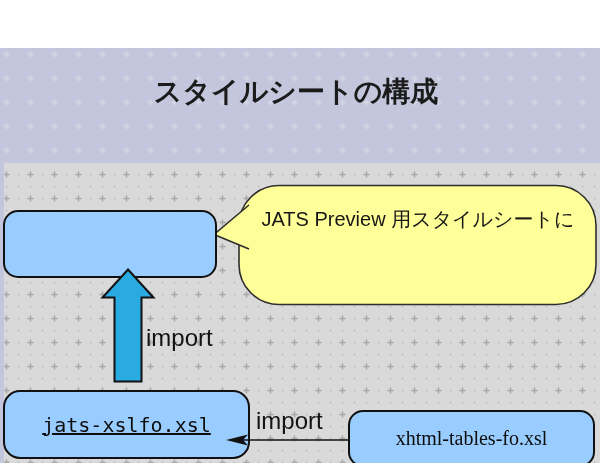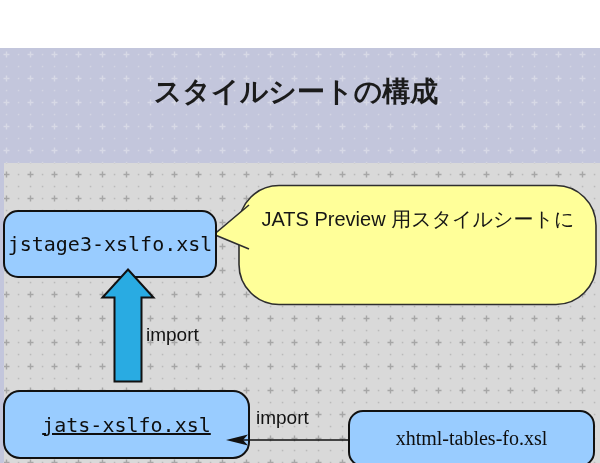--- a/index.html
+++ b/index.html
@@ -35,21 +35,21 @@
   #bubble-text {
     left: 242px; top: 160px; width: 352px;
     text-align: center;
     font-size: 20px; line-height: 23.5px;
     color: #161616;
     white-space: nowrap;
   }
   .red { color: #ff3300; }
   .edge-label {
     position: absolute;
-    font-size: 19px; color: #131313;
+    font-size: 24px; color: #131313;
     white-space: nowrap;
   }
   #import-label  { left: 146px; top: 276px; }
   #include-label { left: 256px; top: 359px; }
 </style>
 </head>
 <body>
 
 <div id="slide">
 
@@ -82,21 +82,20 @@
     <rect x="349" y="363" width="245" height="55" rx="14" ry="14" fill="#99ccff" stroke="#111111" stroke-width="2"></rect>
 
     <path d="M128 221.5 L153.5 249.5 L141.5 249.5 L141.5 333.5 L114.5 333.5 L114.5 249.5 L102.5 249.5 Z" fill="#29abe2" stroke="#111111" stroke-width="2" stroke-linejoin="miter"></path>
 
     <line x1="348" y1="392" x2="233" y2="392" stroke="#111111" stroke-width="1.6"></line>
     <polygon points="226,392 248,386.5 243,392 248,397.5" fill="#111111"></polygon>
   </svg>
 
   <div id="title" class="txt">スタイルシートの構成</div>
 
-  <div id="label-jstage3" class="box-label">jstage3-xslfo.xsl</div>
 
   <div id="label-jats" class="box-label">jats-xslfo.xsl</div>
 
   <div id="label-xhtml" class="box-label">xhtml-tables-fo.xsl</div>
 
   <div id="bubble-text" class="txt">
     <div>
       <span>JATS Preview 用スタイルシートに</span>
     </div>
   </div>

